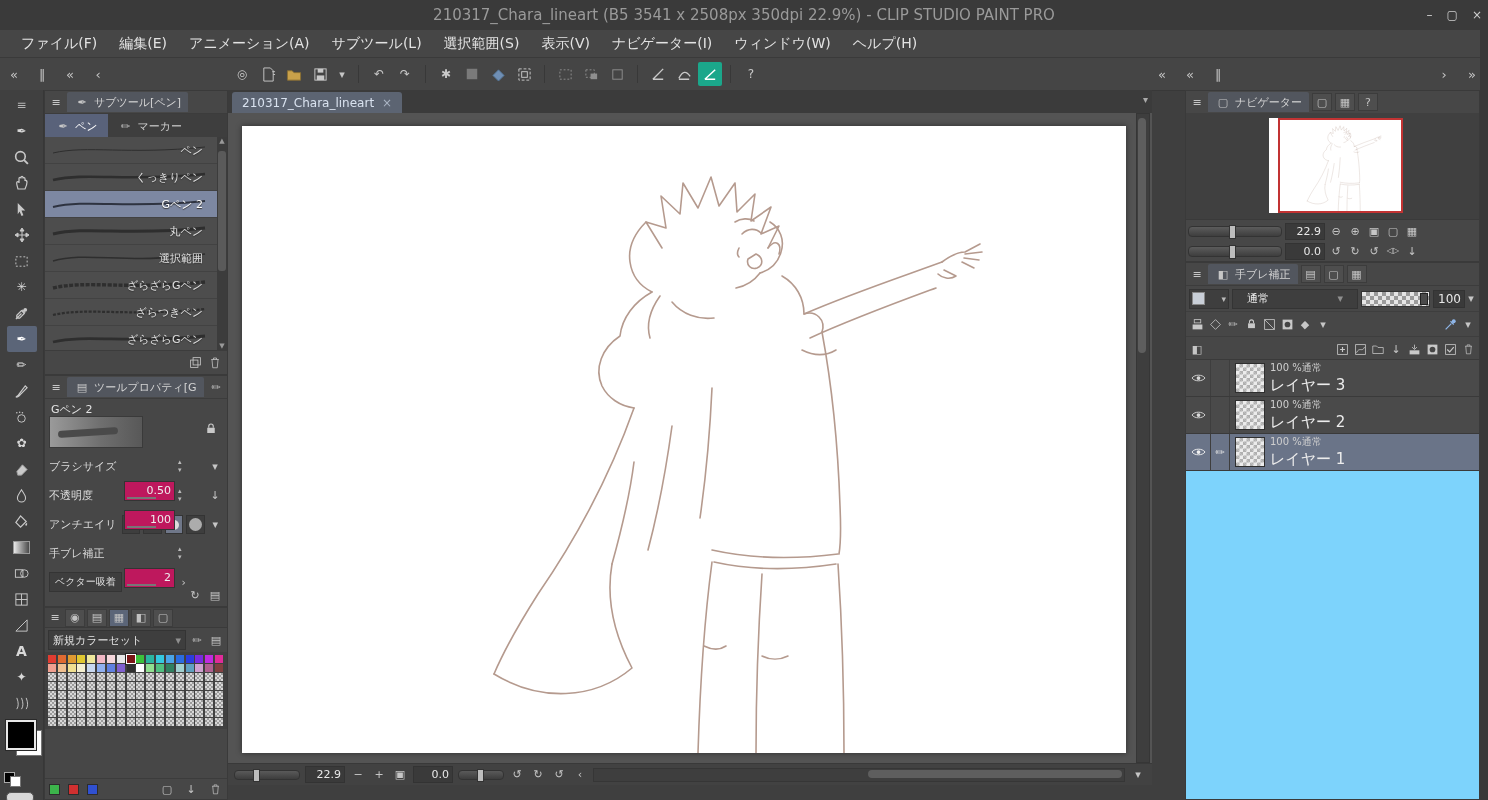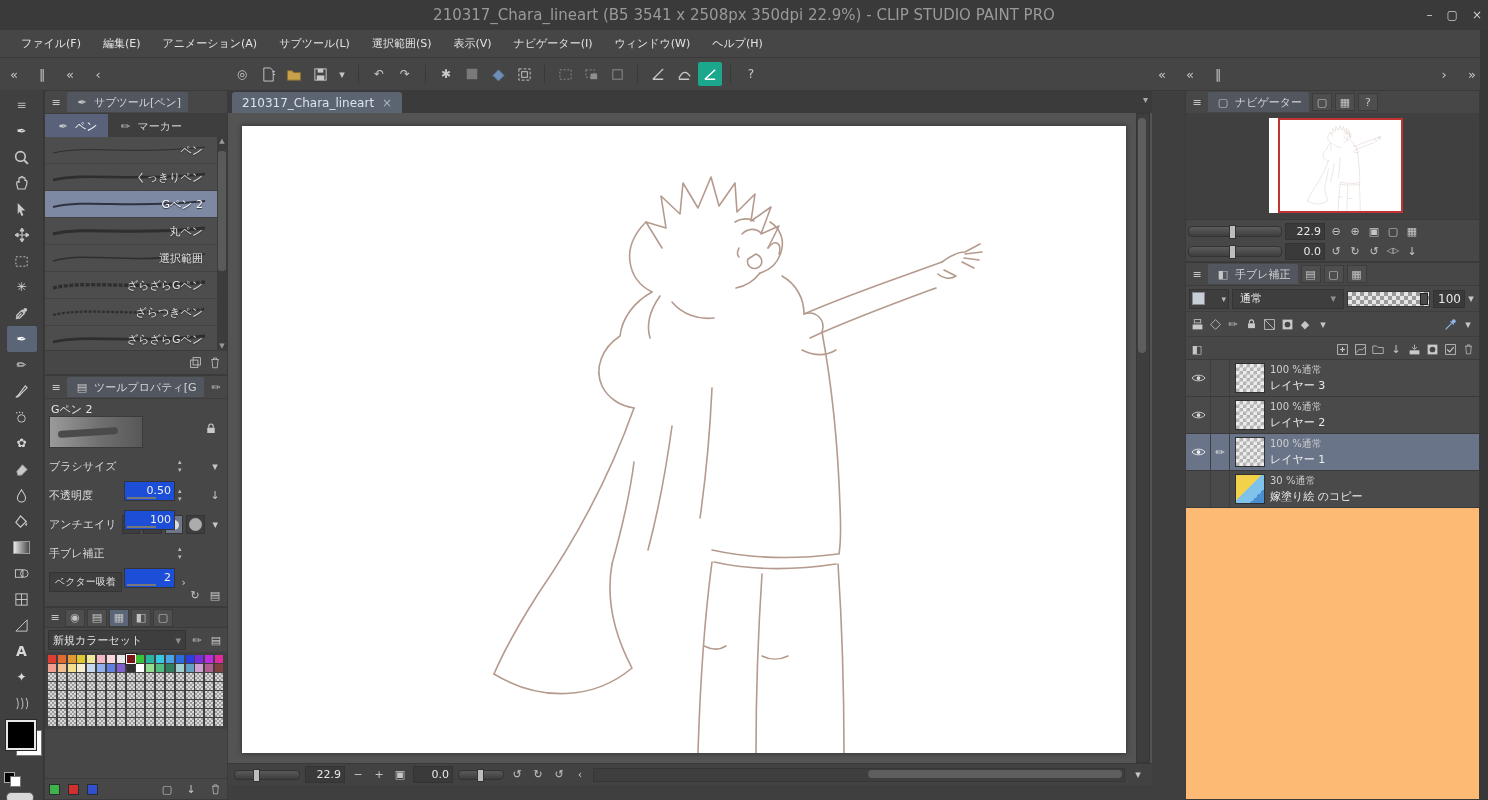--- a/index.html
+++ b/index.html
@@ -9,21 +9,21 @@
   .ic{display:inline-flex;align-items:center;justify-content:center;width:20px;height:20px;
       color:#c6c6c6;font-size:13px;line-height:1;}
   .ic.small{width:16px;height:16px;font-size:11px;}
   .dim{color:#8f8f8f;}
   
   #titlebar{left:0;top:0;width:1488px;height:30px;background:#3a3a3a;display:flex;align-items:center;justify-content:center;}
   #titlebar .title{color:#9a9a9a;font-size:15px;}
   #win-controls{position:absolute;right:6px;top:0;height:30px;display:flex;align-items:center;gap:14px;color:#cfcfcf;}
   
   #menubar{left:0;top:30px;width:1488px;height:28px;background:#464646;display:flex;align-items:center;padding-left:10px;box-sizing:border-box;border-bottom:1px solid #3a3a3a;}
-  .menu-item{padding:0 11px;height:28px;display:flex;align-items:center;color:#e3e3e3;font-size:11px;cursor:default;}
+  .menu-item{padding:0 11px;height:28px;display:flex;align-items:center;color:#e3e3e3;font-size:14px;cursor:default;}
   
   #cmdbar{left:0;top:58px;width:1488px;height:32px;background:#454545;border-bottom:1px solid #383838;display:flex;align-items:center;}
   #cmd-icons{position:absolute;left:230px;top:0;height:32px;display:flex;align-items:center;gap:2px;}
   .sep{width:1px;height:18px;background:#383838;margin:0 6px;}
   .tbtn{width:24px;height:24px;display:flex;align-items:center;justify-content:center;border-radius:2px;color:#c9c9c9;}
   .tbtn.teal{background:#1ba78b;color:#fff;}
   .tbtn svg{display:block;}
   .chev-group{display:flex;align-items:center;gap:8px;color:#9a9a9a;font-size:12px;}
   
   #toolstrip{left:0;top:90px;width:44px;height:710px;background:#404040;border-right:1px solid #373737;display:flex;flex-direction:column;align-items:center;padding-top:2px;box-sizing:border-box;}
@@ -57,37 +57,37 @@
   #st-foot{position:absolute;left:0;bottom:0;right:0;height:23px;border-top:1px solid #3c3c3c;display:flex;align-items:center;justify-content:flex-end;gap:4px;padding-right:4px;}
   
   #toolprop{left:44px;top:375px;width:184px;height:232px;}
   #tp-name{position:absolute;left:6px;top:26px;font-size:11px;color:#e5e5e5;}
   #tp-preview{position:absolute;left:4px;top:40px;width:92px;height:30px;background:linear-gradient(90deg,#9a9a9a,#6f6f6f 55%,#585858);border:1px solid #3a3a3a;}
   #tp-preview::after{content:"";position:absolute;left:8px;top:12px;width:60px;height:7px;background:#4a4a4a;border-radius:4px;transform:rotate(-4deg);}
   #tp-lock{position:absolute;right:8px;top:44px;}
   .tp-rows{position:absolute;left:4px;top:76px;right:4px;}
   .tp-row{display:flex;align-items:center;height:29px;gap:3px;}
   .tp-label{width:72px;font-size:11px;color:#dcdcdc;}
-  .tp-valbox{width:46px;height:18px;background:#1d4ed8;border:1px solid #343434;color:#eee;font-size:11px;display:flex;align-items:center;justify-content:flex-end;padding-right:3px;position:relative;margin-top:48px;}
+  .tp-valbox{width:46px;height:18px;background:#be185d;border:1px solid #343434;color:#eee;font-size:11px;display:flex;align-items:center;justify-content:flex-end;padding-right:3px;position:relative;margin-top:48px;}
   .tp-valbox::after{content:"";position:absolute;left:2px;bottom:1px;width:60%;height:2px;background:#777;}
   .stepper{display:flex;flex-direction:column;font-size:7px;color:#bbb;line-height:1;gap:1px;}
   .aabtn{width:17px;height:17px;background:#3e3e3e;border:1px solid #343434;display:flex;align-items:center;justify-content:center;}
   .aabtn.sel{background:#6f7789;}
   .aadot{border-radius:50%;background:#dcdcdc;}
   #tp-vector{display:flex;align-items:center;gap:4px;height:24px;margin-top:2px;}
   #tp-vector .vlabel{background:#3e3e3e;border:1px solid #343434;font-size:10px;padding:2px 5px;color:#ddd;}
   .ticks{display:flex;gap:2px;}
   .ticks i{width:4px;height:12px;background:#5c5c5c;display:block;}
   #tp-foot{position:absolute;right:4px;bottom:3px;display:flex;gap:4px;}
   
   #colorset{left:44px;top:607px;width:184px;height:193px;}
   #cs-tabs{display:flex;align-items:center;height:19px;background:#444;border-bottom:1px solid #3a3a3a;gap:2px;padding-left:2px;}
   .cs-tab{width:18px;height:16px;display:flex;align-items:center;justify-content:center;font-size:11px;color:#c2c2c2;background:#4e4e4e;border:1px solid #3c3c3c;}
   .cs-tab.sel{background:#5b6578;}
-  #cs-dropdown-row{display:flex;align-items:center;gap:3px;height:24px;padding:0 3px;font-family:Liberation Serif, serif;}
+  #cs-dropdown-row{display:flex;align-items:center;gap:3px;height:24px;padding:0 3px;}
   #cs-select{flex:1;height:18px;background:#3e3e3e;border:1px solid #343434;font-size:11px;color:#e5e5e5;display:flex;align-items:center;justify-content:space-between;padding:0 4px;}
   #cs-grid{display:grid;grid-template-columns:repeat(18,1fr);gap:1px;padding:3px;background:#404040;}
   .swatch{width:8px;height:8px;}
   .swatch.empty{background-image:linear-gradient(45deg,#9b9b9b 25%,transparent 25%,transparent 75%,#9b9b9b 75%),linear-gradient(45deg,#9b9b9b 25%,transparent 25%,transparent 75%,#9b9b9b 75%);background-color:#d8d8d8;background-size:4px 4px;background-position:0 0,2px 2px;}
   .swatch.sel{outline:1px solid #fff;box-shadow:0 0 0 2px #222;}
   #cs-foot{position:absolute;left:0;bottom:0;right:0;height:20px;display:flex;align-items:center;padding:0 4px;gap:8px;border-top:1px solid #3c3c3c;}
   .chip{width:9px;height:9px;border:1px solid #2c2c2c;}
   #cs-foot .spacer{flex:1;}
   
   #docarea{left:228px;top:90px;width:924px;height:710px;background:#545454;}
@@ -113,38 +113,38 @@
   #nav-thumb svg{width:134px;height:95px;display:block;}
   #nav-frame{position:absolute;left:92px;top:5px;width:125px;height:95px;border:2px solid #c23333;box-sizing:border-box;}
   .nav-row{position:absolute;left:2px;right:2px;height:20px;display:flex;align-items:center;gap:3px;font-size:11px;}
   .nav-slider{width:92px;height:9px;background:linear-gradient(#5c5c5c,#3e3e3e);border:1px solid #333;border-radius:4px;position:relative;}
   .nav-slider i{position:absolute;left:40px;top:-2px;width:5px;height:12px;background:#bdbdbd;border:1px solid #333;}
   
   #layers{left:1185px;top:262px;width:295px;height:538px;}
   #blend-row{display:flex;align-items:center;gap:3px;height:25px;padding:0 3px;}
   #palette-combo{width:34px;height:18px;background:#3e3e3e;border:1px solid #343434;display:flex;align-items:center;justify-content:space-between;padding:0 2px;font-size:9px;color:#bbb;}
   #palette-combo .sq{width:11px;height:11px;background:#c9cfd8;border:1px solid #888;}
-  #blend-select{width:96px;height:18px;background:#3e3e3e;border:1px solid #343434;font-size:11px;display:flex;align-items:center;justify-content:space-between;padding:0 7px;color:#eee;}
+  #blend-select{width:96px;height:18px;background:#3e3e3e;border:1px solid #343434;font-size:11px;display:flex;align-items:center;justify-content:space-between;padding:0 14px;color:#eee;}
   #opacity-slider{flex:1;height:14px;border:1px solid #343434;position:relative;
     background-image:linear-gradient(45deg,#9b9b9b 25%,transparent 25%,transparent 75%,#9b9b9b 75%),linear-gradient(45deg,#9b9b9b 25%,transparent 25%,transparent 75%,#9b9b9b 75%);background-color:#e6e6e6;background-size:8px 8px;background-position:0 0,4px 4px;}
   #opacity-slider i{position:absolute;right:1px;top:1px;width:6px;height:10px;background:#4a4a4a;border:1px solid #222;}
   #opacity-val{display:flex;align-items:center;gap:1px;}
   #fx-row,#new-row{display:flex;align-items:center;height:24px;padding:0 3px;gap:2px;border-top:1px solid #3e3e3e;}
   #fx-row .right,#new-row .right{margin-left:auto;display:flex;gap:2px;align-items:center;}
-  #layer-list{position:absolute;left:0;top:96px;right:0;bottom:0;background:#fdba74;border-top:1px solid #3a3a3a;}
+  #layer-list{position:absolute;left:0;top:96px;right:0;bottom:0;background:#7dd3fc;border-top:1px solid #3a3a3a;}
   .lrow{position:relative;height:36px;border-bottom:1px solid #3a3a3a;display:flex;align-items:center;background:#4a4a4a;}
   .lrow.sel{background:#6a7488;}
   .lcell-eye{width:24px;display:flex;align-items:center;justify-content:center;border-right:1px solid #3e3e3e;height:100%;}
   .lcell-edit{width:18px;display:flex;align-items:center;justify-content:center;border-right:1px solid #3e3e3e;height:100%;font-size:11px;color:#e8e8e8;}
   .lthumb{width:28px;height:28px;margin:0 5px;border:1px solid #2f2f2f;background:#fff;position:relative;flex:none;}
   .lthumb.checker{background-image:linear-gradient(45deg,#b0b0b0 25%,transparent 25%,transparent 75%,#b0b0b0 75%),linear-gradient(45deg,#b0b0b0 25%,transparent 25%,transparent 75%,#b0b0b0 75%);background-color:#ececec;background-size:7px 7px;background-position:0 0,3.5px 3.5px;}
   .lthumb.img{background:linear-gradient(135deg,#f2d24b 0 45%,#7fc3ea 45% 75%,#4a8fd0 75%);}
   .ltext{display:flex;flex-direction:column;justify-content:center;gap:1px;overflow:hidden;}
   .linfo{font-size:10px;color:#cfcfcf;}
-  .lname{font-size:11px;color:#ececec;}
+  .lname{font-size:15px;color:#ececec;}
   .badge{position:absolute;right:-10px;top:8px;width:12px;height:12px;background:linear-gradient(135deg,#fff 50%,#3a79c9 50%);border:1px solid #555;}
   .paper-badge{width:13px;height:13px;background:#f2f2f2;border:1px solid #888;border-radius:2px;margin-right:4px;flex:none;}
   
   #farright{left:1480px;top:30px;width:8px;height:770px;background:#383838;}
   .eye-svg,.icon-svg{display:block;}
 </style>
 </head>
 <body>
 
 <svg width="0" height="0" style="position:absolute">
@@ -1003,27 +1003,18 @@
           </span>
         <span class="lcell-edit">✏</span>
         <span class="lthumb checker"></span>
         <span class="ltext">
             <span class="linfo">100 %通常</span>
             <span class="lname">レイヤー 1</span>
           </span>
       </div>
 
 
-      <div class="lrow">
-        <span class="lcell-eye"></span>
-        <span class="lcell-edit"></span>
-        <span class="lthumb img"></span>
-        <span class="ltext">
-            <span class="linfo">30 %通常</span>
-            <span class="lname">嫁塗り絵 のコピー</span>
-          </span>
-      </div>
 
     </div>
   </div>
 
   <div id="farright" class="abs"></div>
 </div>
 
 </body></html>

